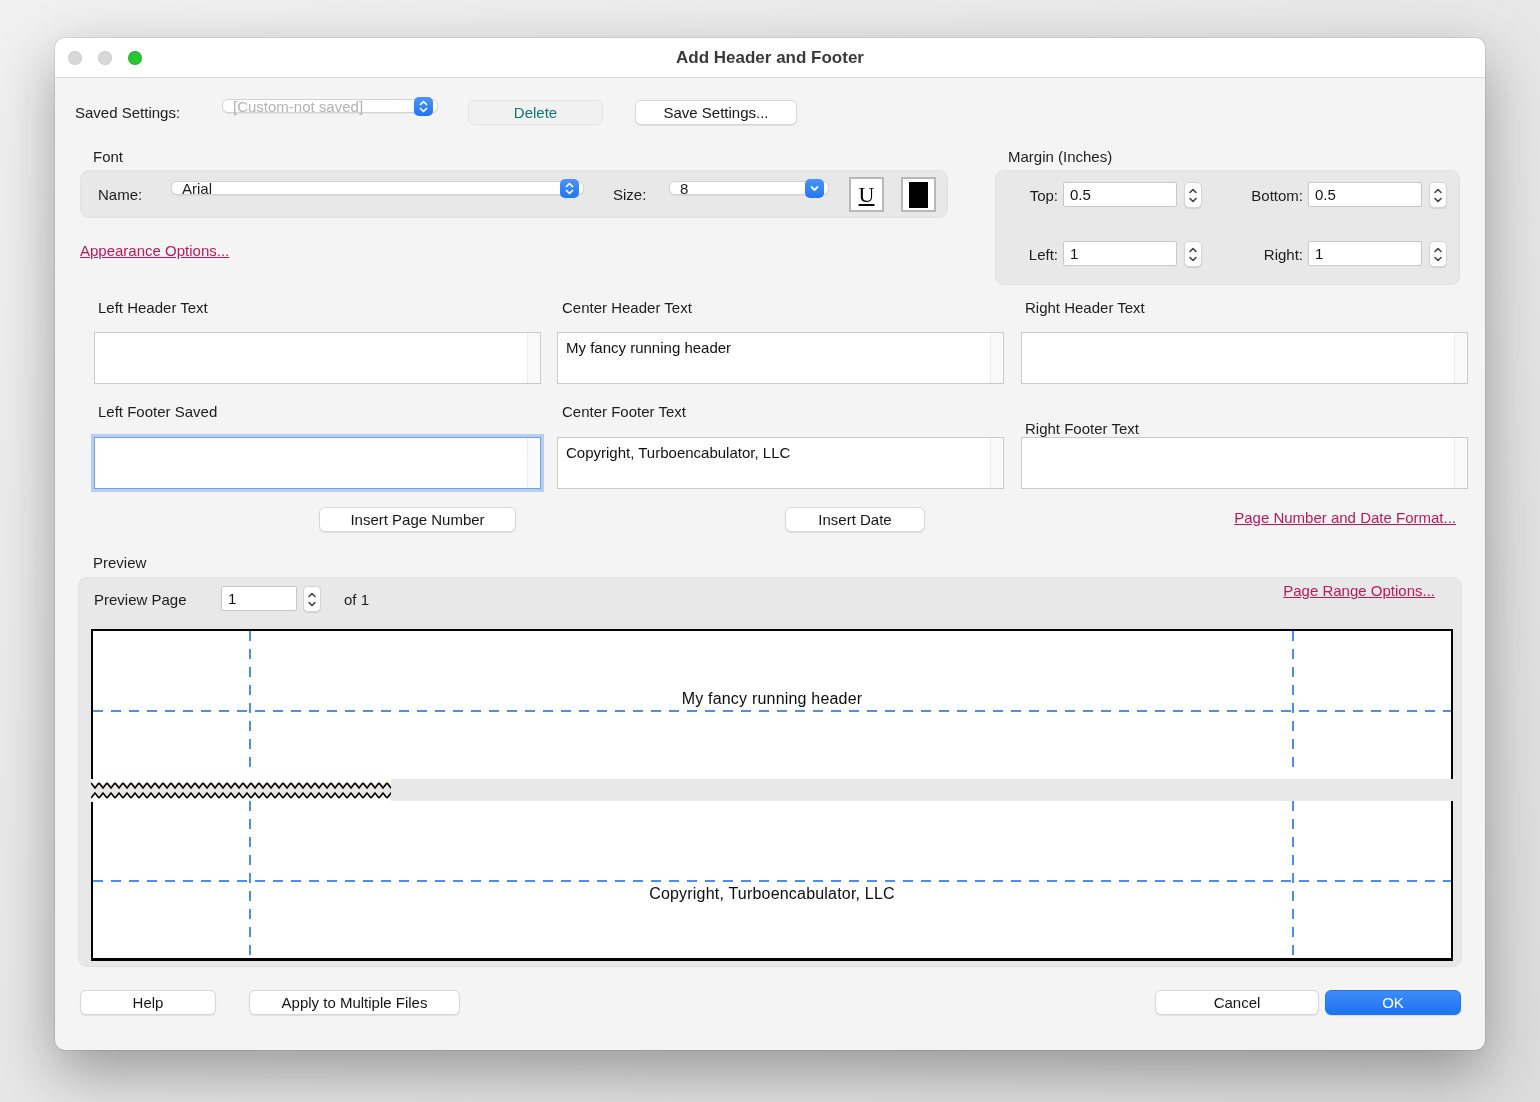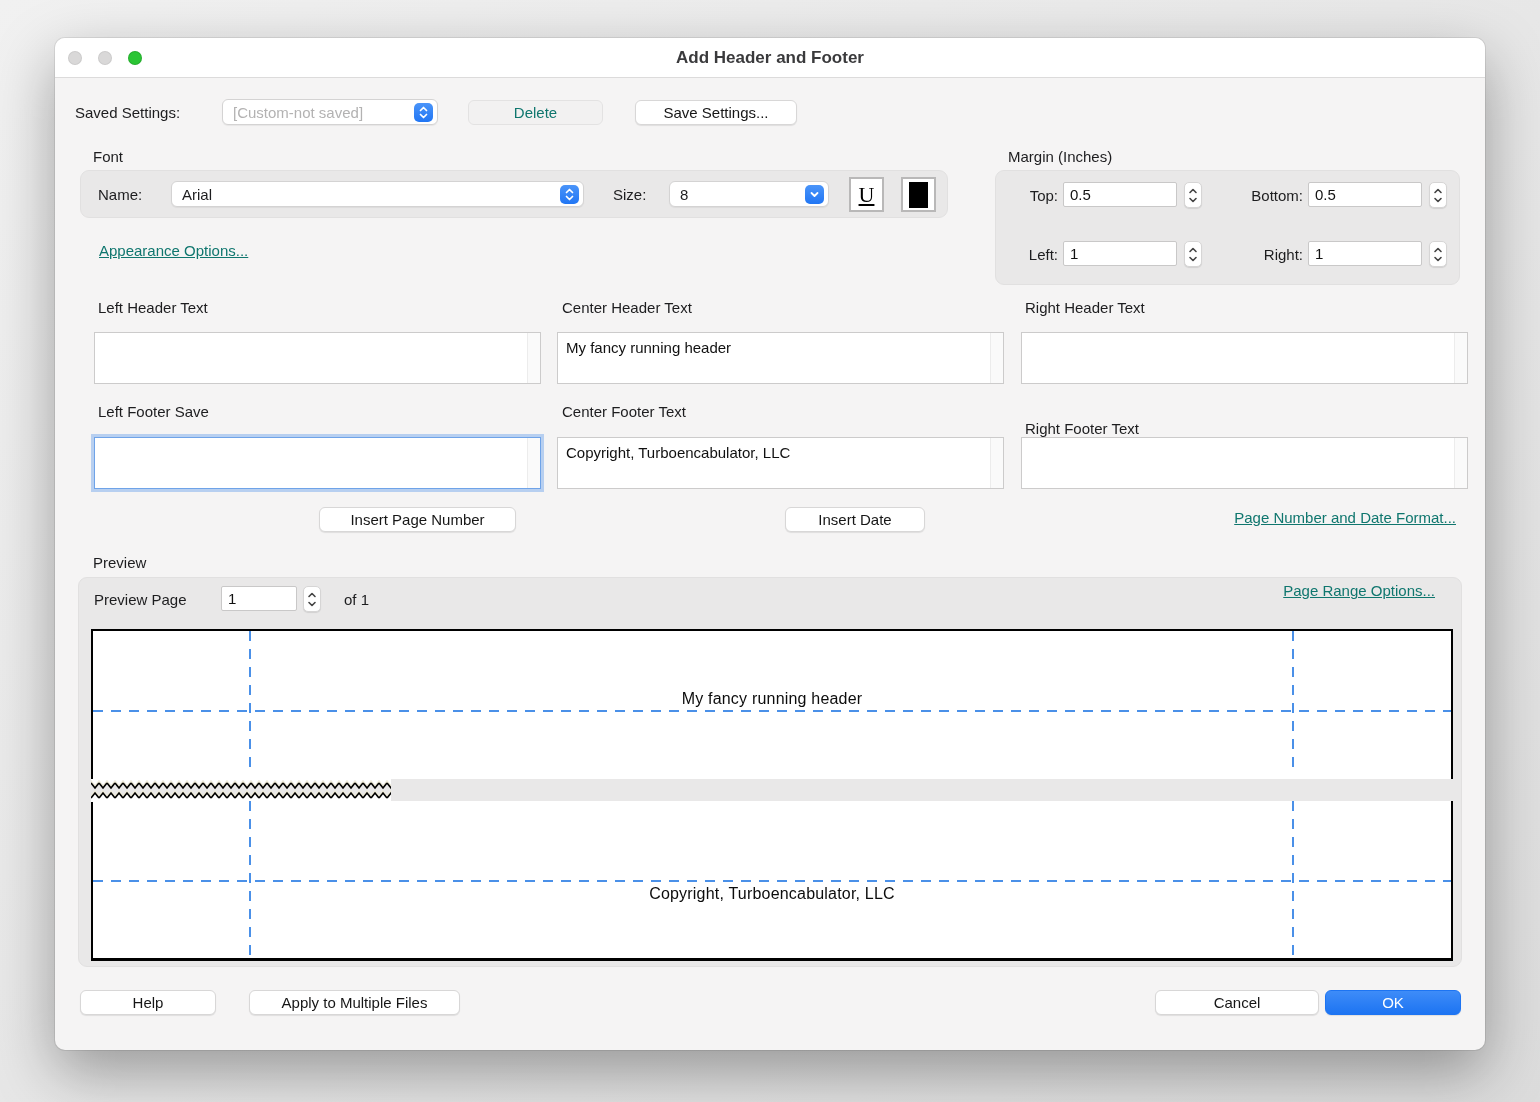--- a/index.html
+++ b/index.html
@@ -38,26 +38,25 @@
     position: absolute; display: flex; align-items: center; justify-content: center;
     background: #ffffff; border: 1px solid #d8d7d7; border-radius: 6px;
     box-shadow: 0 1px 1px rgba(0,0,0,.09);
     font-size: 15px; color: #161616; cursor: default; white-space: nowrap;
   }
   .btn.disabled { color: #0f766e; background: #f2f1f1; border-color: #e3e2e2; box-shadow: none; text-align: right; }
   .btn.primary {
     background: linear-gradient(#3e8cf8, #1d74f2); border-color: #1d74f2; color: #ffffff;
   }
   .link {
-    position: absolute; color: #0f766e; text-decoration: underline; font-size: 15px; white-space: nowrap;
+    position: absolute; color: #be185d; text-decoration: underline; font-size: 15px; white-space: nowrap;
     cursor: pointer;
-    margin-left: 19px;
   }
   .combo {
-    position: absolute; height: 26px; background: #ffffff; border: 1px solid #d4d3d3;
+    position: absolute; height: 14px; background: #ffffff; border: 1px solid #d4d3d3;
     border-radius: 6px; box-shadow: 0 1px 1px rgba(0,0,0,.06);
     display: flex; align-items: center; padding: 0 4px 0 10px; font-size: 15px;
   }
   .combo .combo-text { flex: 1; overflow: hidden; white-space: nowrap; }
   .combo .combo-text.muted { color: #b3b2b2; }
   .blue-knob {
     width: 19px; height: 19px; border-radius: 5px; flex: 0 0 auto;
     background: linear-gradient(#4a94f9, #2176f4);
     display: flex; align-items: center; justify-content: center;
   }
@@ -221,21 +220,21 @@
   </div>
   <div class="ta-wrap" style="left:502px; top:294px; width:447px;">
     <textarea style="">My fancy running header</textarea>
     <div class="ta-scroll"></div>
   </div>
   <div class="ta-wrap" style="left:966px; top:294px; width:447px;">
     <textarea style=""></textarea>
     <div class="ta-scroll"></div>
   </div>
 
-  <div class="lbl" style="left:43px;  top:365px;">Left Footer Save</div>
+  <div class="lbl" style="left:43px;  top:365px;">Left Footer Saved</div>
   <div class="lbl" style="left:507px; top:365px;">Center Footer Text</div>
   <div class="lbl" style="left:970px; top:365px;margin-top:17px;">Right Footer Text</div>
 
   <div class="ta-wrap focused" style="left:39px; top:399px; width:447px;">
     <textarea style=""></textarea>
     <div class="ta-scroll"></div>
   </div>
   <div class="ta-wrap" style="left:502px; top:399px; width:447px;">
     <textarea style="">Copyright, Turboencabulator, LLC</textarea>
     <div class="ta-scroll"></div>

